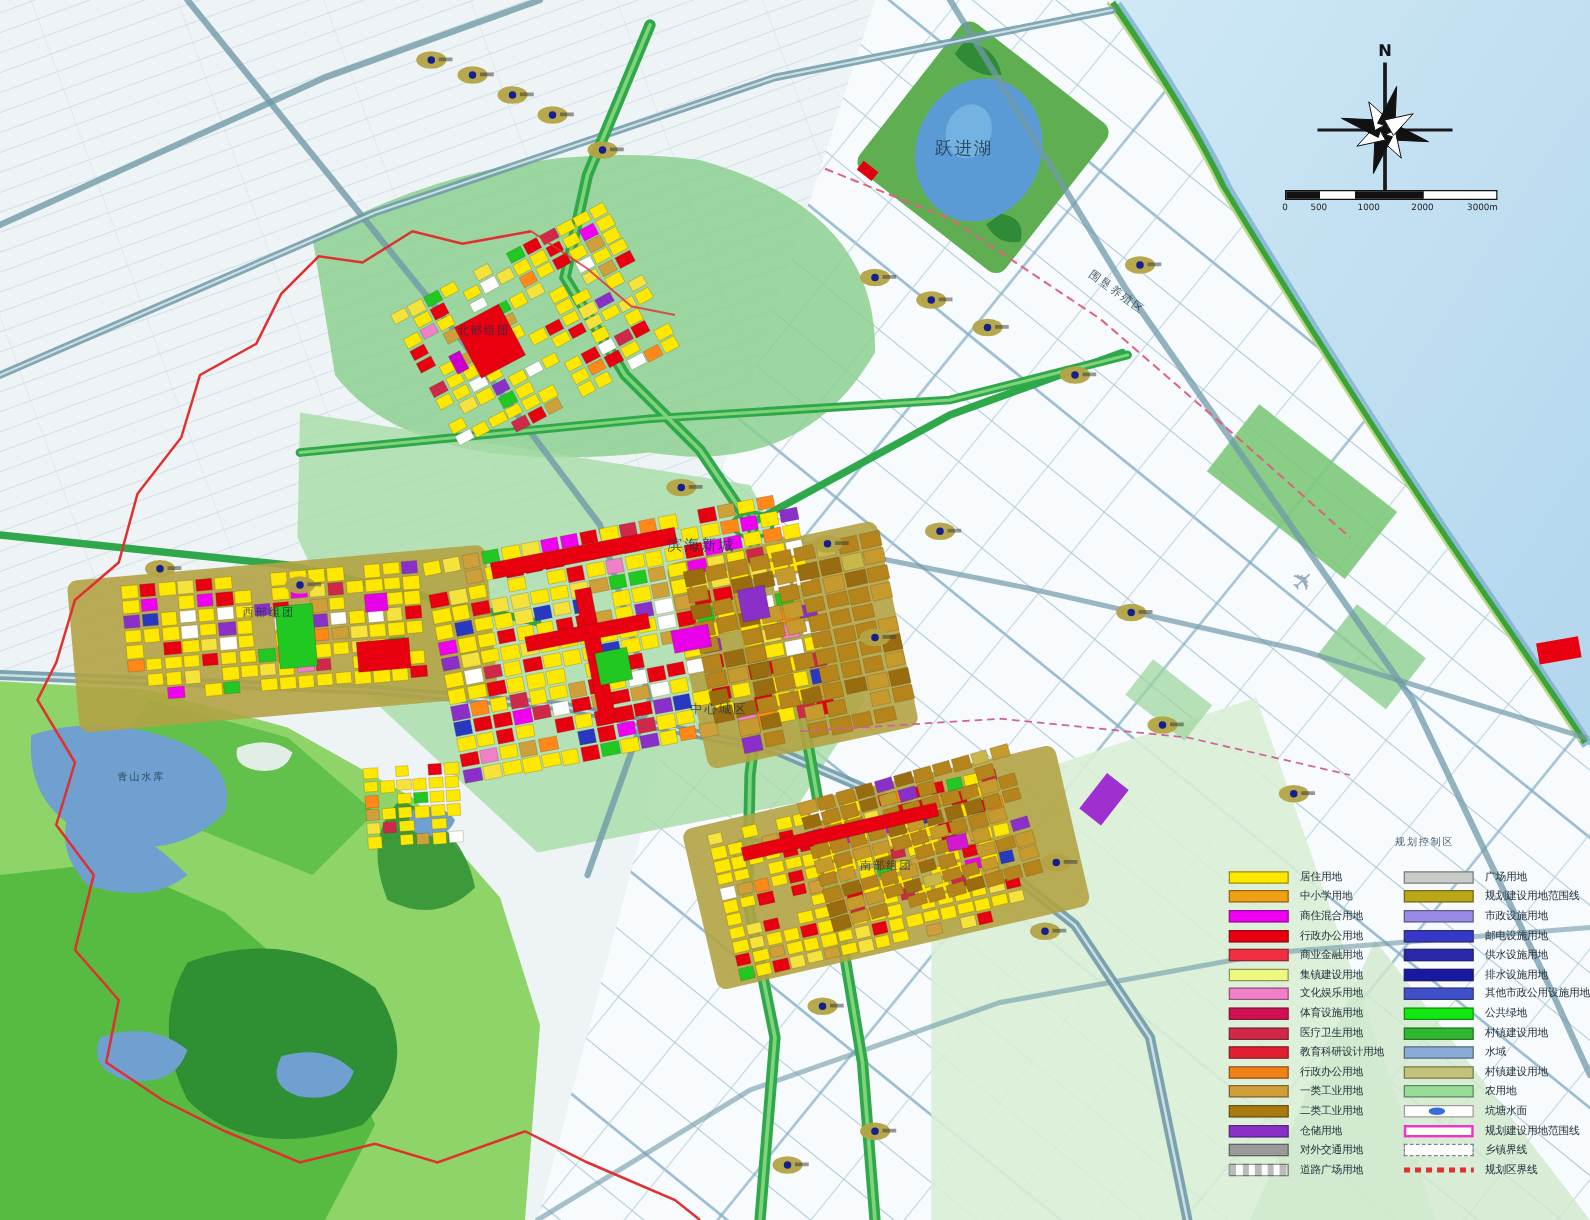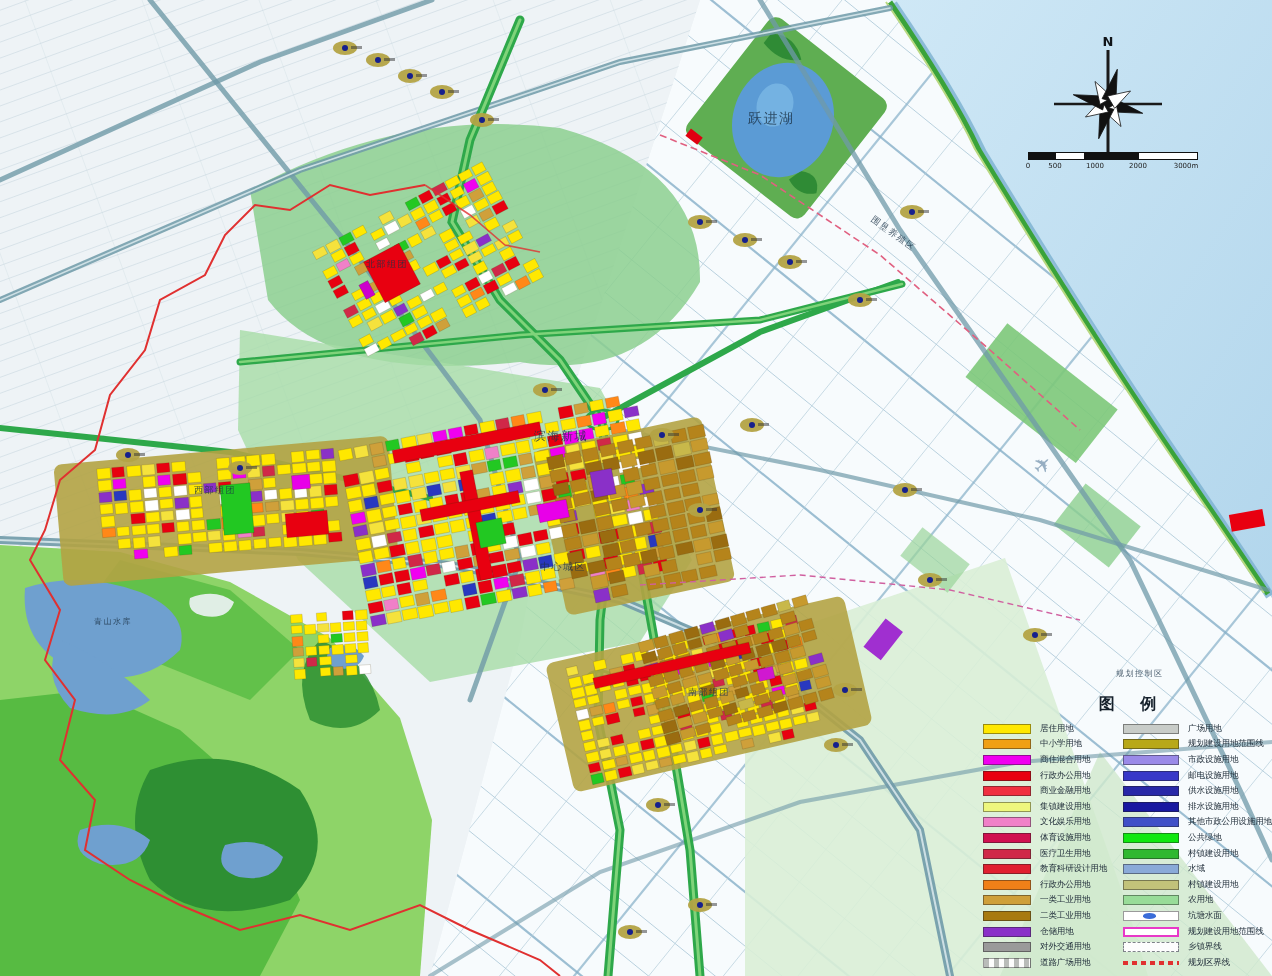--- a/index.html
+++ b/index.html
@@ -1366,21 +1366,20 @@
     <div class="ticks">
         <div class="tick" style="left: 0px;">0</div>
         <div class="tick" style="left: 27px;">500</div>
         <div class="tick" style="left: 67px;">1000</div>
         <div class="tick" style="left: 110px;">2000</div>
         <div class="tick" style="left: 158px;">3000m</div>
       </div>
   </div>
 
   <div id="legend">
-    <div class="ltitle">图 例</div>
     <div class="cols">
       <div class="col c1" id="legend-col-left">
           <div class="lrow">
             <span class="sw" style="background: rgb(255, 232, 0);"></span>
             <span class="ltext">居住用地</span>
           </div>
           <div class="lrow">
             <span class="sw" style="background: rgb(240, 160, 20);"></span>
             <span class="ltext">中小学用地</span>
           </div>
@@ -1509,18 +1508,18 @@
         </div>
     </div>
   </div>
 
   <div id="labels-layer">
       <div class="maplabel" style="left: 748px; top: 110px; font-size: 14px;">跃进湖</div>
       <div class="maplabel" style="left: 872px; top: 212px; font-size: 9px; transform: rotate(36deg);">围垦养殖区</div>
       <div class="maplabel" style="left: 534px; top: 428px; font-size: 12px;">滨海新城</div>
       <div class="maplabel" style="left: 366px; top: 230px; font-size: 9px; margin-top: 28px;">北部组团</div>
       <div class="maplabel" style="left: 194px; top: 484px; font-size: 9px;">西部组团</div>
-      <div class="maplabel" style="left: 540px; top: 560px; font-size: 10px;">中心城区</div>
+      <div class="maplabel" style="left: 552px; top: 560px; font-size: 10px;">中心城区</div>
       <div class="maplabel" style="left: 688px; top: 686px; font-size: 9px;">南部组团</div>
       <div class="maplabel" style="left: 94px; top: 616px; font-size: 8px;">青山水库</div>
       <div class="maplabel" style="left: 1116px; top: 668px; font-size: 8px;">规划控制区</div>
     </div>
 </div>
 
 </body></html>

